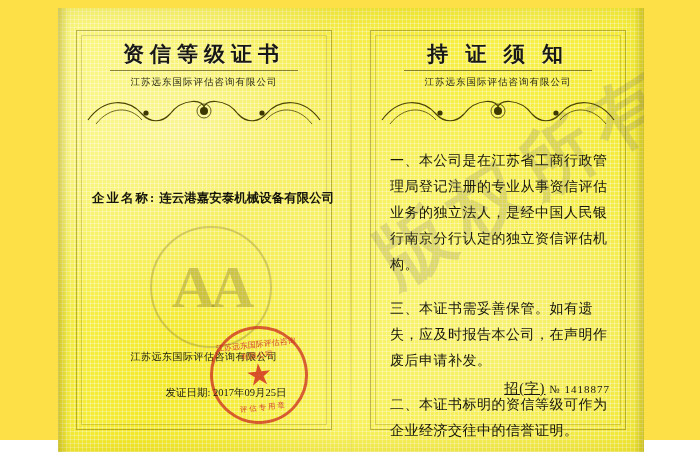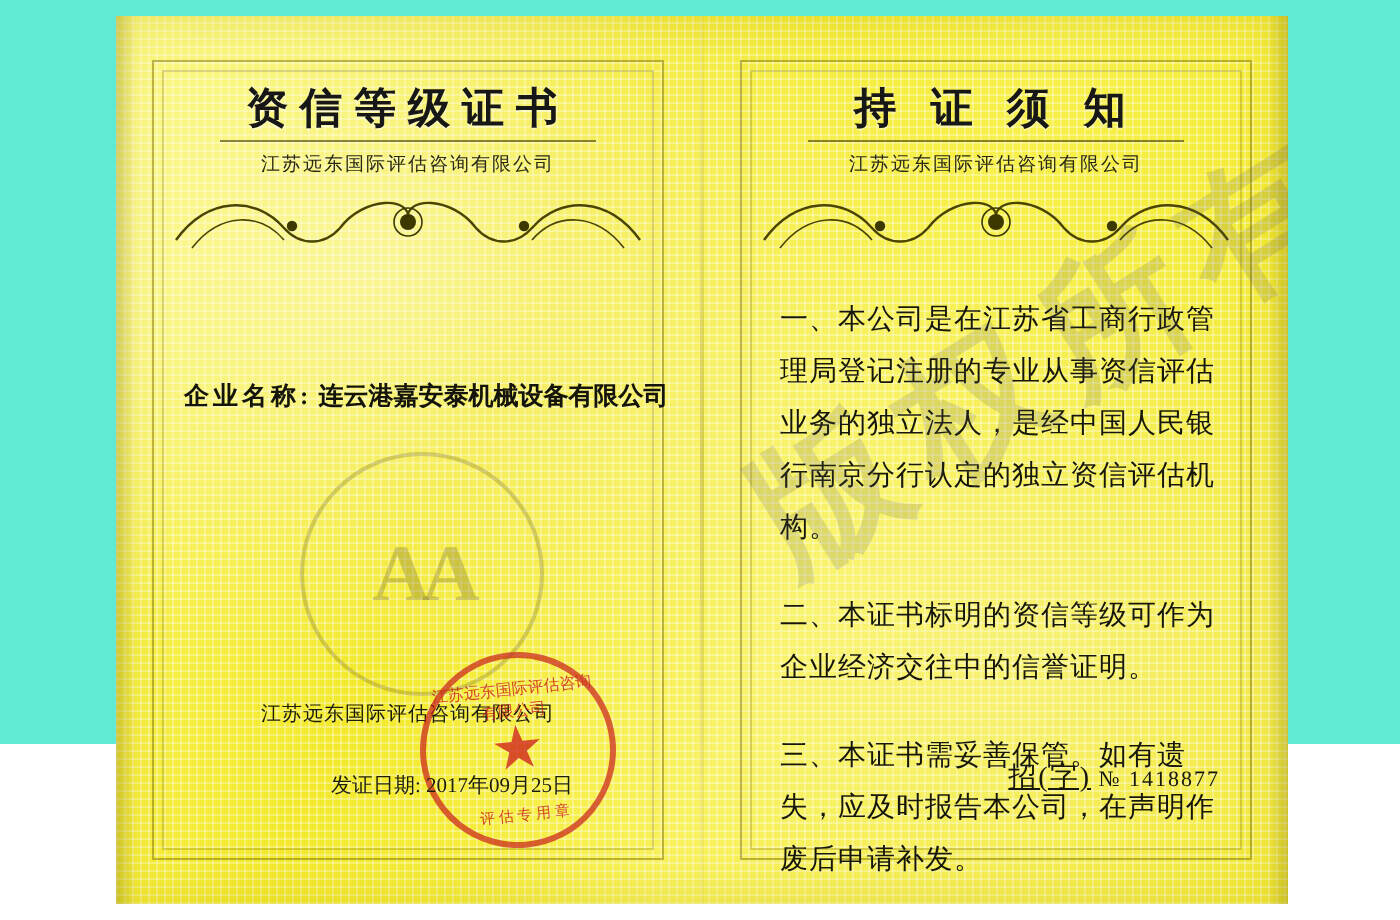--- a/index.html
+++ b/index.html
@@ -9,22 +9,22 @@
   }
   body {
     width: 700px;
     height: 460px;
     font-family: "Liberation Serif", serif;
     overflow: hidden;
   }
   .page {
     position: relative;
     width: 700px;
-    height: 372px;
-    background: #5eead4;
+    height: 440px;
+    background: #fde047;
   }
   
   .sheet {
     position: absolute;
     left: 58px;
     top: 8px;
     width: 586px;
     height: 444px;
     background: #f7ef3a;
     background-image:
@@ -220,21 +220,21 @@
   
   .watermark-aa {
     position: absolute;
     left: 92px;
     top: 218px;
     width: 118px;
     height: 118px;
     border-radius: 50%;
     border: 2px solid rgba(120,110,40,0.30);
     color: rgba(120,110,40,0.32);
-    font-size: 40px;
+    font-size: 60px;
     font-weight: bold;
     text-align: center;
     line-height: 118px;
     letter-spacing: -4px;
     pointer-events: none;
   }
 
   
   .notice {
     position: absolute;
@@ -347,22 +347,22 @@
         <path d="M182 26 C 194 12, 214 12, 228 30" fill="none" stroke="#4a4400" stroke-width="0.8"></path>
         <circle cx="120" cy="17" r="4" fill="#3d3800"></circle>
         <circle cx="120" cy="17" r="7" fill="none" stroke="#3d3800" stroke-width="0.8"></circle>
         <circle cx="62" cy="19" r="2.6" fill="#3d3800"></circle>
         <circle cx="178" cy="19" r="2.6" fill="#3d3800"></circle>
       </svg>
     </div>
 
     <div class="notice">
       <p>一、本公司是在江苏省工商行政管理局登记注册的专业从事资信评估业务的独立法人，是经中国人民银行南京分行认定的独立资信评估机构。</p>
+      <p>三、本证书需妥善保管。如有遗失，应及时报告本公司，在声明作废后申请补发。</p>
       <p>二、本证书标明的资信等级可作为企业经济交往中的信誉证明。</p>
-      <p>三、本证书需妥善保管。如有遗失，应及时报告本公司，在声明作废后申请补发。</p>
     </div>
 
     <div class="serial">
       <span class="sm">招(字)</span>
       <span>№</span>
       <span>1418877</span>
     </div>
   </div>
 
   <div class="diag-watermark">

